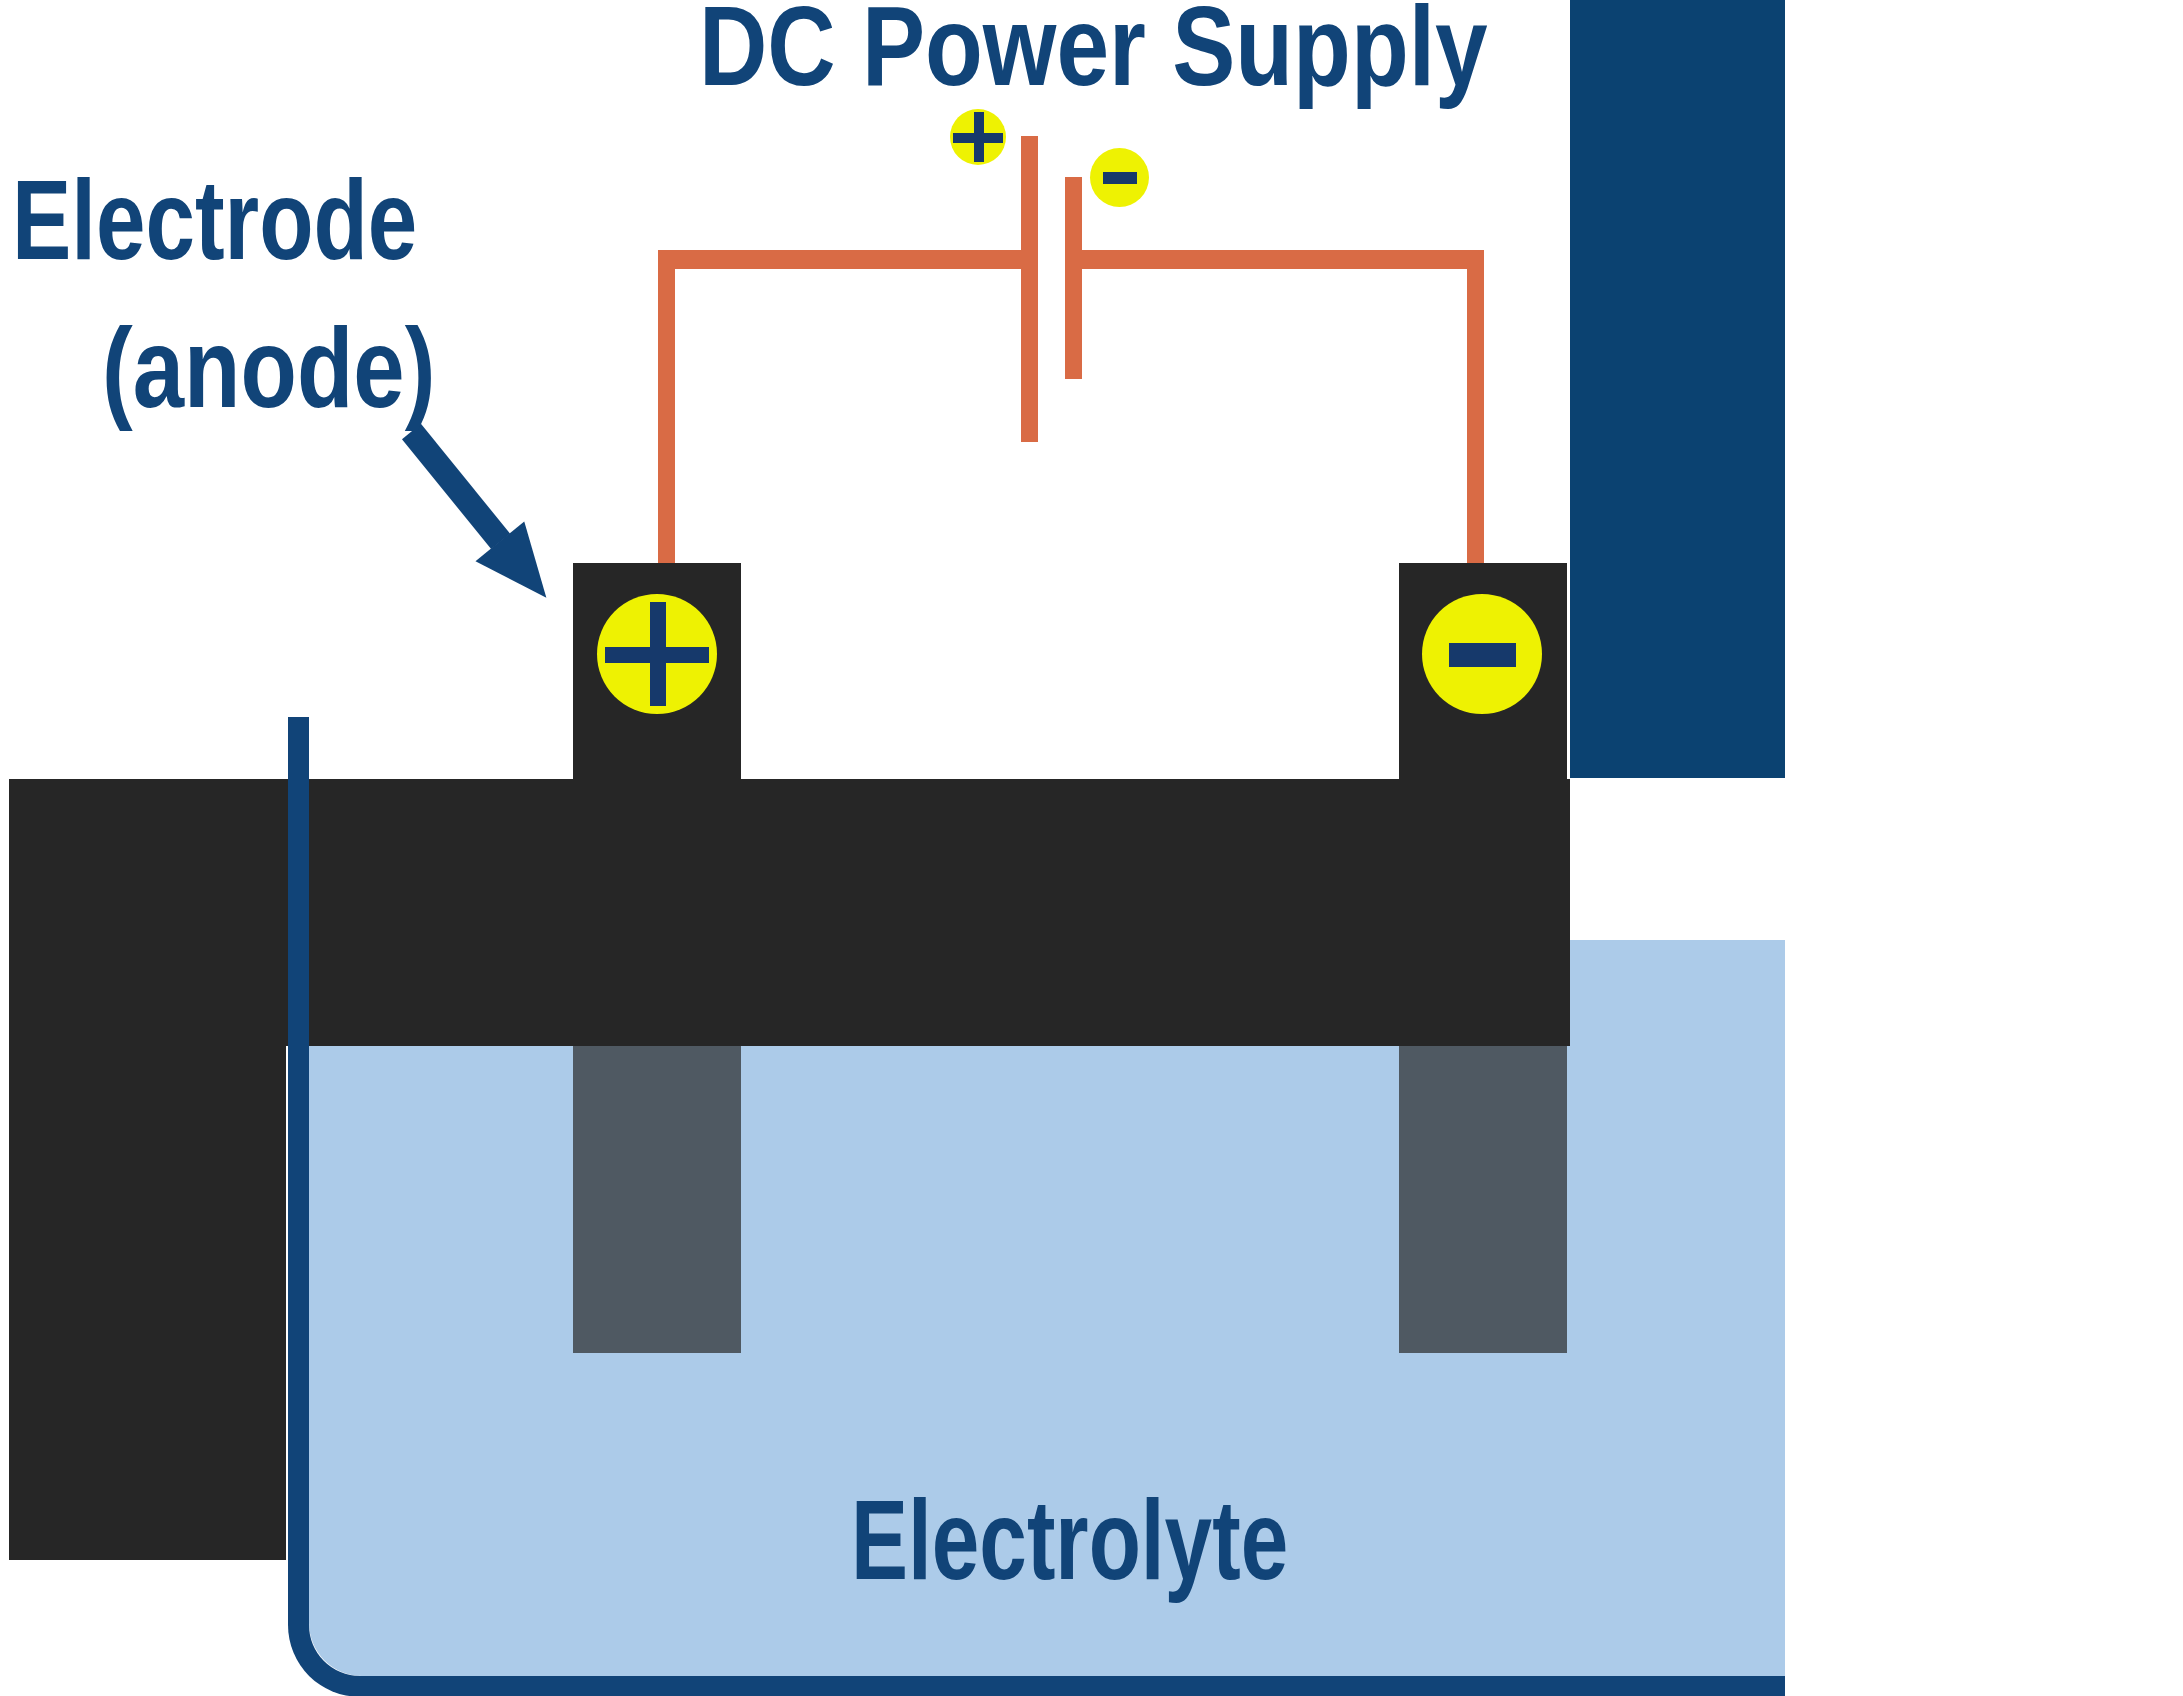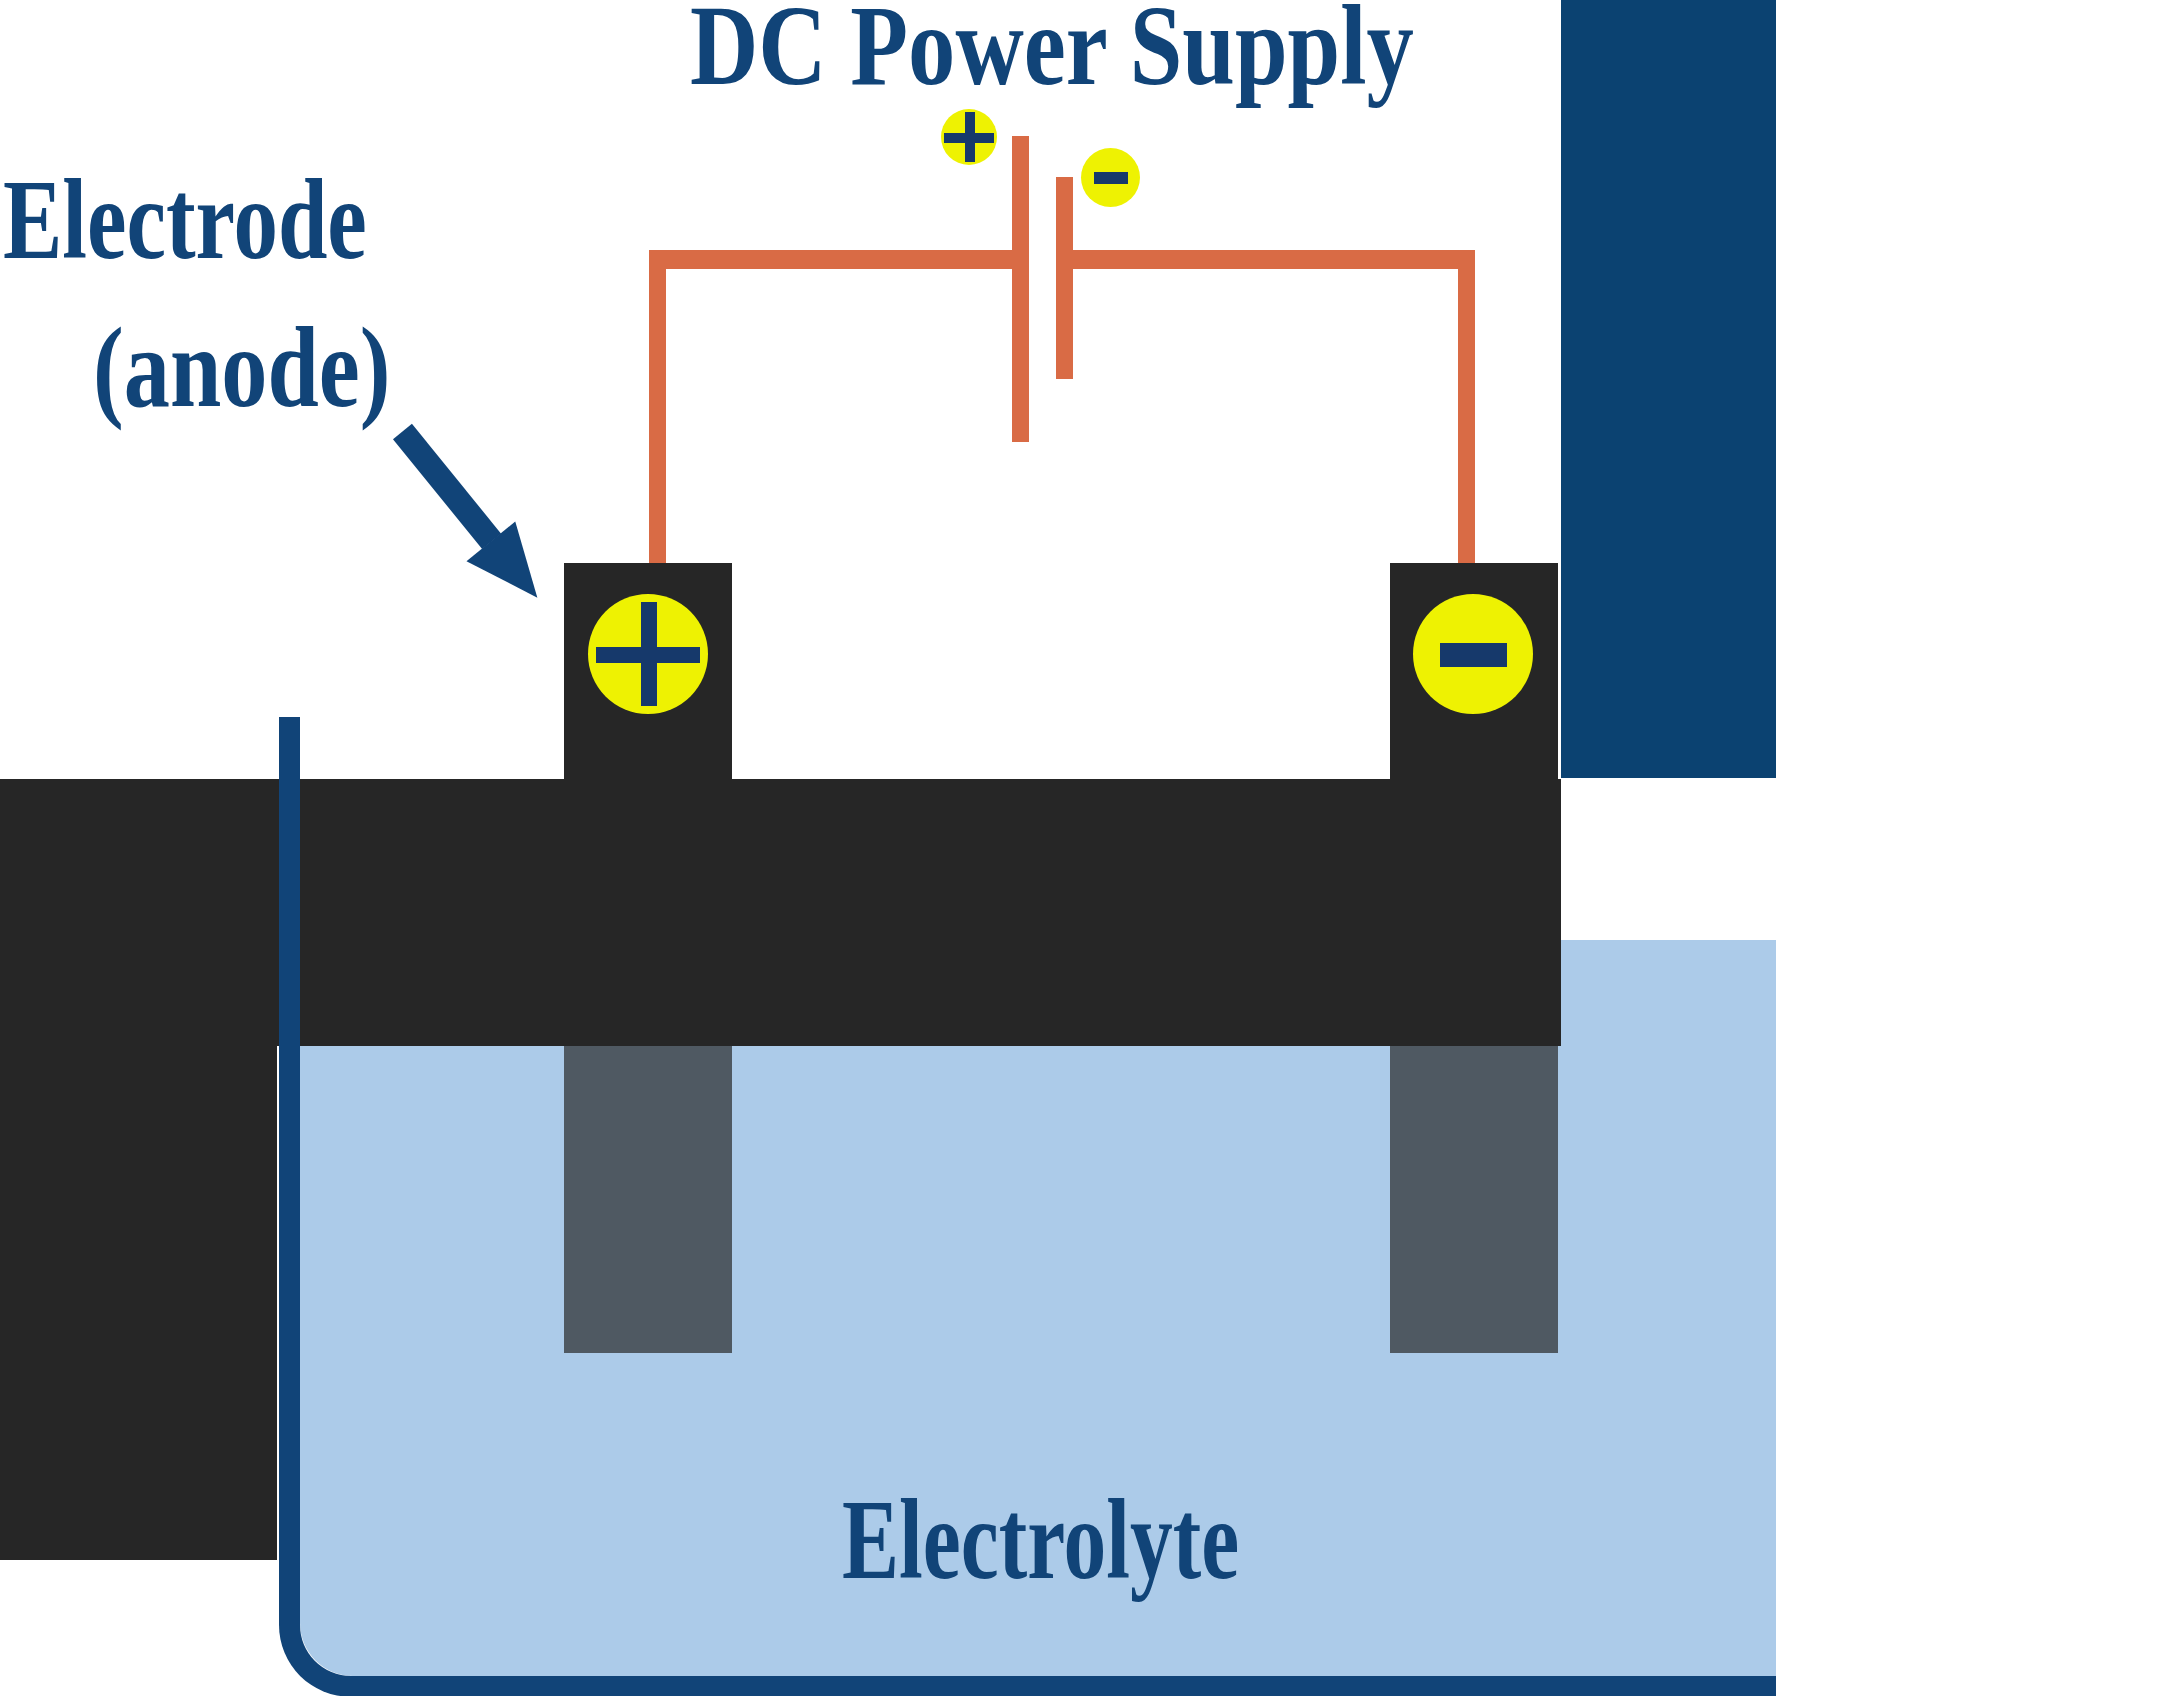--- a/index.html
+++ b/index.html
@@ -1,21 +1,22 @@
 <!DOCTYPE html>
 <html style="font-size:12.2px"><head>
 <meta charset="utf-8">
 <style>
   html,body{margin:0;padding:0;background:#ffffff;}
   #canvas{
     position:relative;
     width:1776px;height:1697px;
     overflow:hidden;
     background:var(--bg,#ffffff);
-    font-family:Liberation Serif, serif;
+    font-family:Liberation Sans, sans-serif;
+    margin-left:9px;
   }
   .abs{position:absolute;}
   
   #electrolyte-liquid{
     left:300px;top:940px;width:1570px;height:736px;
     background:var(--liquid);
     border-radius:0 0 53px 53px;
   }
   
   #holder-bar{left:0;top:779px;width:1561px;height:267px;background:var(--charcoal);}

